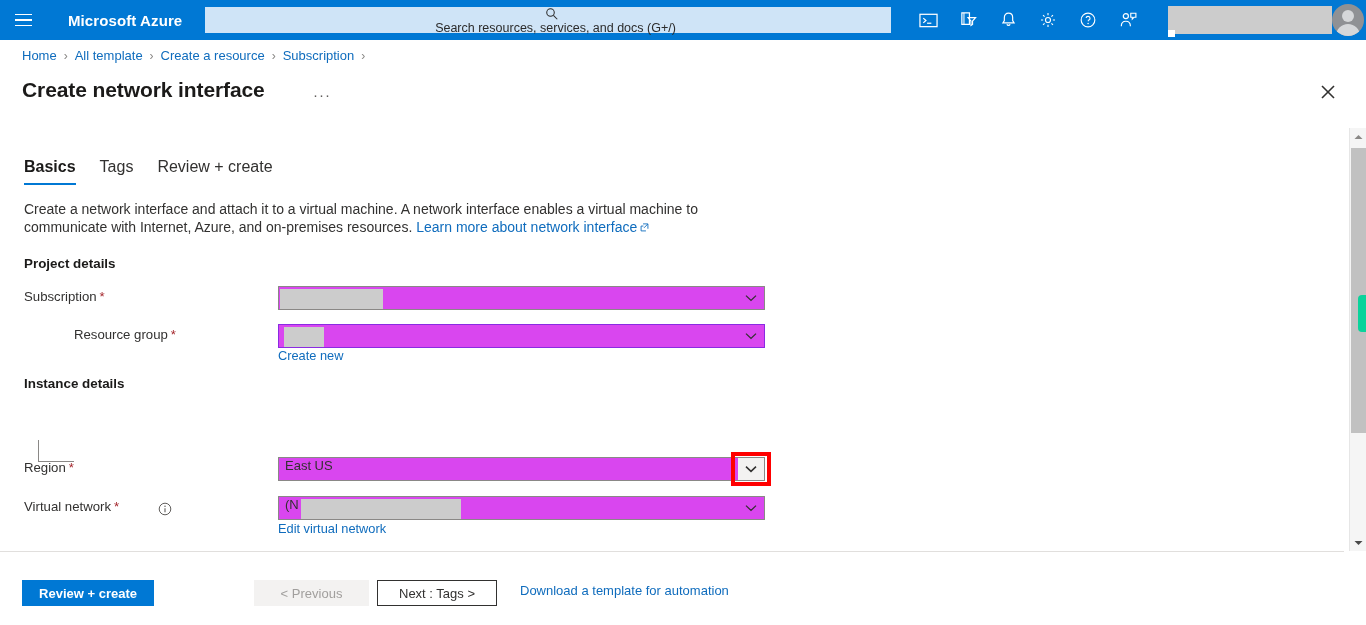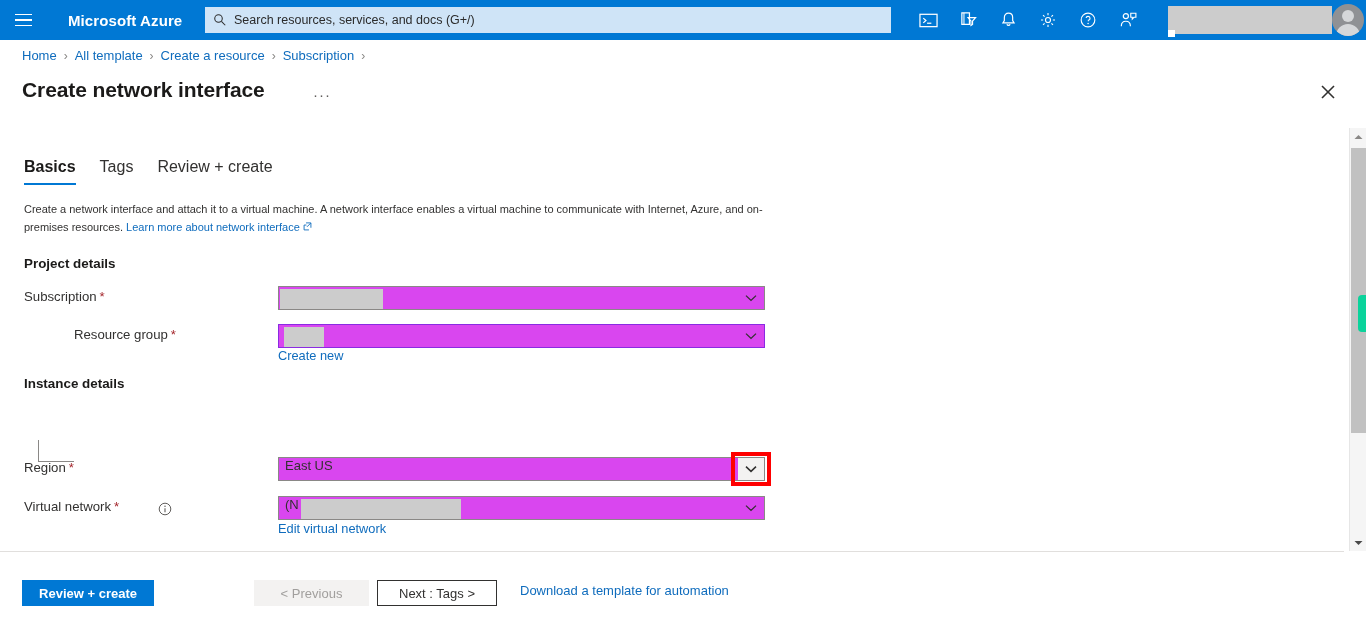--- a/index.html
+++ b/index.html
@@ -28,20 +28,21 @@
     color: #fff; font-size: 15px; font-weight: bold;
     letter-spacing: .1px; margin-left: 22px; white-space: nowrap;
     cursor: pointer;
   }
   .searchbox {
     position: absolute; left: 205px; top: 7px;
     width: 686px; height: 26px;
     background: #cfe4f7;
     display: flex; align-items: center; padding-left: 8px;
     cursor: text;
+    flex-direction: column;
   }
   .searchbox .mag { width: 14px; height: 14px; flex: 0 0 auto; }
   .searchbox .ph {
     font-size: 12.5px; color: #2b2b2b; margin-left: 7px;
     white-space: nowrap;
   }
   .topicons {
     position: absolute; left: 908px; top: 0;
     height: 40px; display: flex; align-items: center;
   }
@@ -109,21 +110,21 @@
   }
   .tab:first-child { padding-left: 0; }
   .tab.active { font-weight: bold; color: #1b1a19; }
   .tab.active::after {
     content: ""; position: absolute; left: 0; right: 12px; bottom: 0;
     height: 2.5px; background: #0078d4;
   }
 
   .desc {
     position: absolute; top: 72px; left: 24px;
-    width: 745px; font-size: 11px; color: #323130; line-height: 18px;
+    width: 745px; font-size: 14px; color: #323130; line-height: 18px;
   }
   .link { color: #0f6cbd; cursor: pointer; }
   .ext-ico { display: inline-block; width: 9px; height: 9px; margin-left: 3px; }
 
   .section-head {
     position: absolute; left: 24px;
     font-size: 13.4px; font-weight: bold; color: #1b1a19;
   }
   #sec-project { top: 128px; }
   #sec-instance { top: 248px; }

